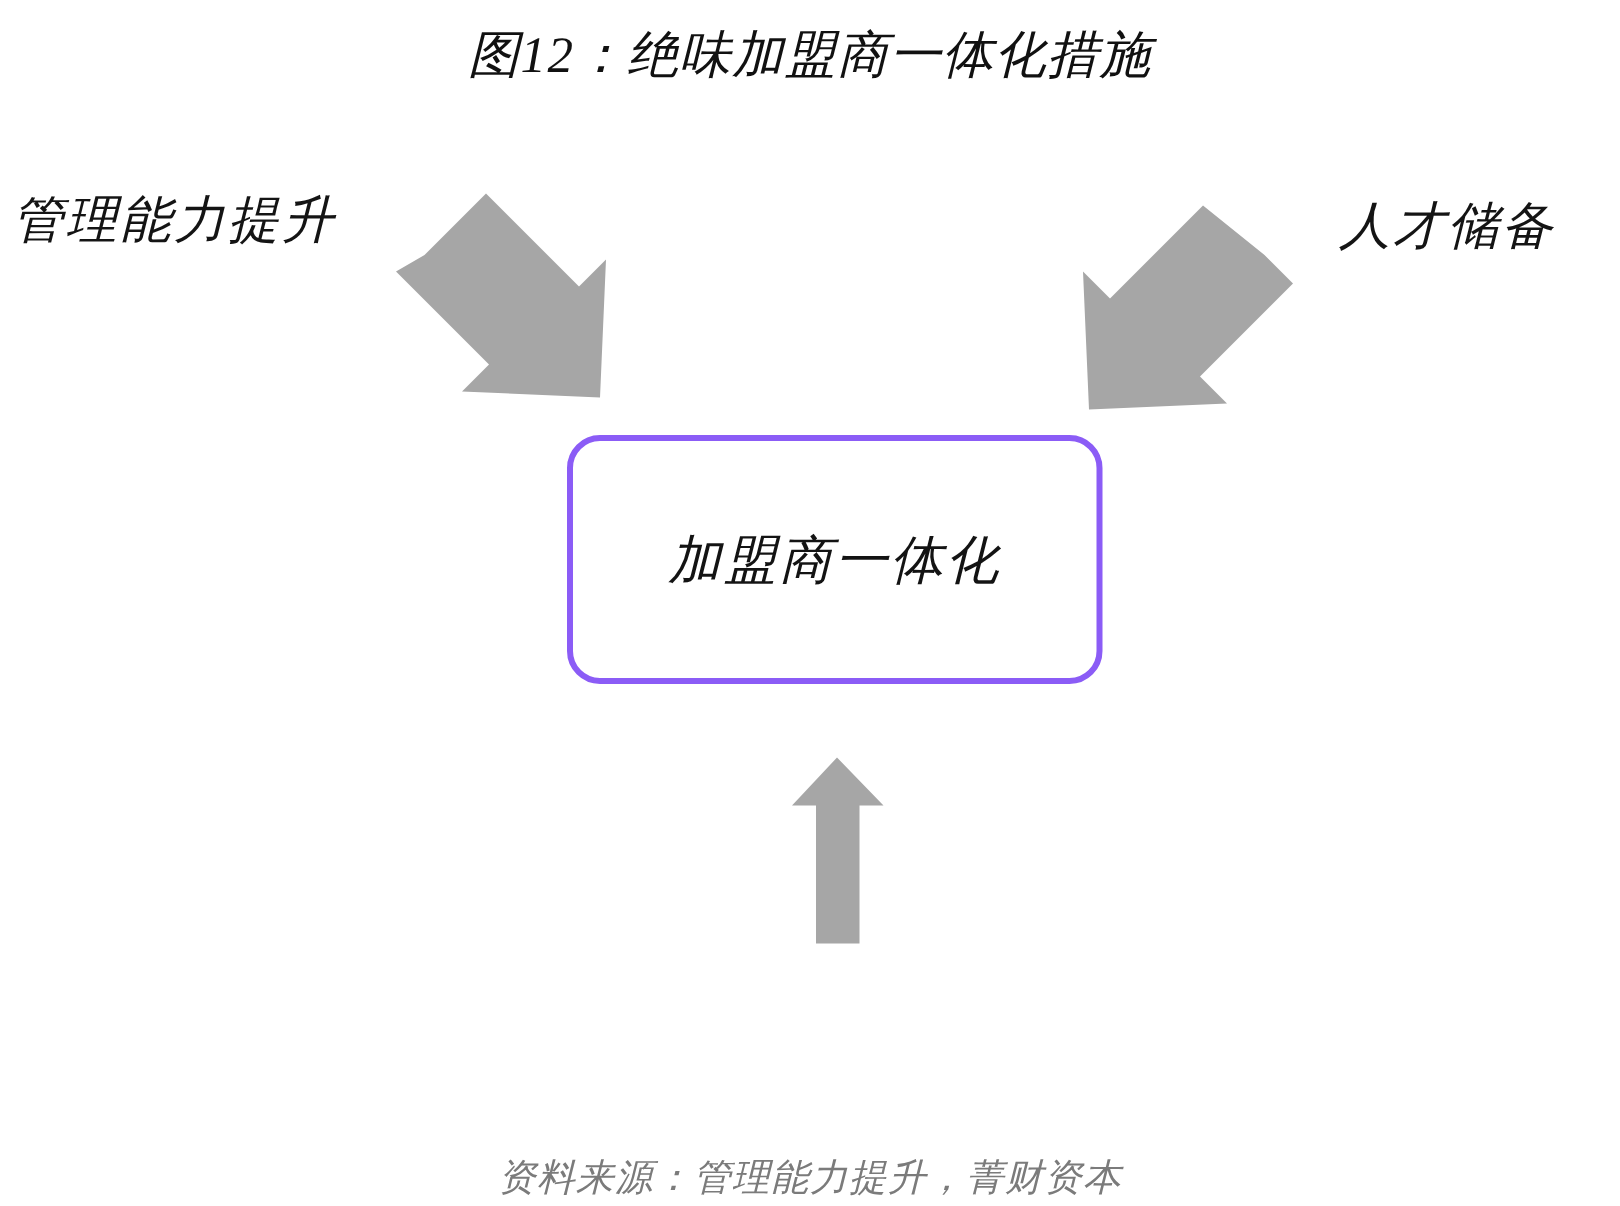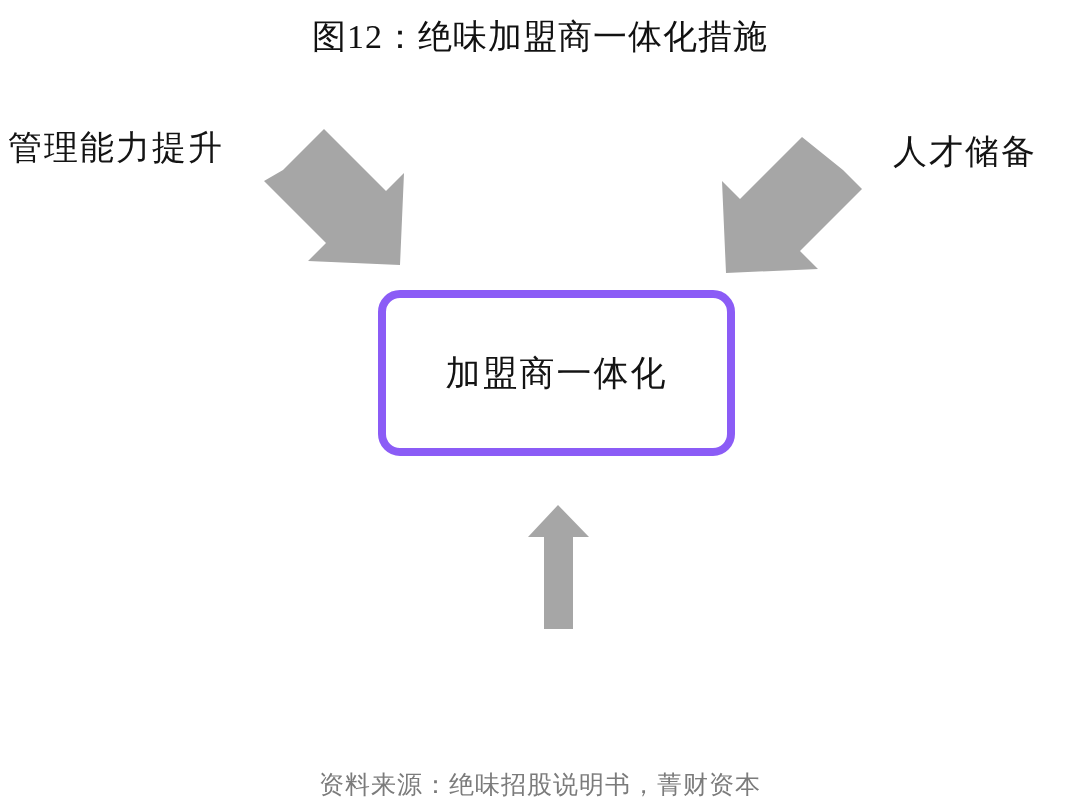--- a/index.html
+++ b/index.html
@@ -13,20 +13,21 @@
     background: #ffffff;
     font-family: "Liberation Serif", "DejaVu Serif", serif;
     color: #1a1a1a;
     overflow: hidden;
     position: relative;
   }
   #figure-root {
     position: relative;
     width: 1080px;
     height: 804px;
+    font-style: italic;
   }
   .figure-title {
     position: absolute;
     left: 0;
     top: 14px;
     width: 1080px;
     text-align: center;
     font-size: 34px;
     font-weight: 500;
     letter-spacing: 1px;
@@ -59,21 +60,21 @@
   .label-bottom {
     left: 451px;
     top: 653px;
   }
   .center-box {
     position: absolute;
     left: 378px;
     top: 290px;
     width: 357px;
     height: 166px;
-    border: 8px solid #8b5cf6;
+    border: 4px solid #8b5cf6;
     border-radius: 22px;
     background: #ffffff;
     box-sizing: border-box;
   }
   .center-box-label {
     position: absolute;
     left: 0;
     top: 0;
     width: 100%;
     height: 100%;
@@ -121,15 +122,15 @@
 
   <div class="node-label label-left">管理能力提升</div>
 
   <div class="node-label label-right">人才储备</div>
 
   <div class="center-box">
     <div class="center-box-label">加盟商一体化</div>
   </div>
 
 
-  <div class="source-note">资料来源：绝味招股说明书，菁财资本</div>
+  <div class="source-note">资料来源：管理能力提升，菁财资本</div>
 
 </div>
 
 </body></html>

